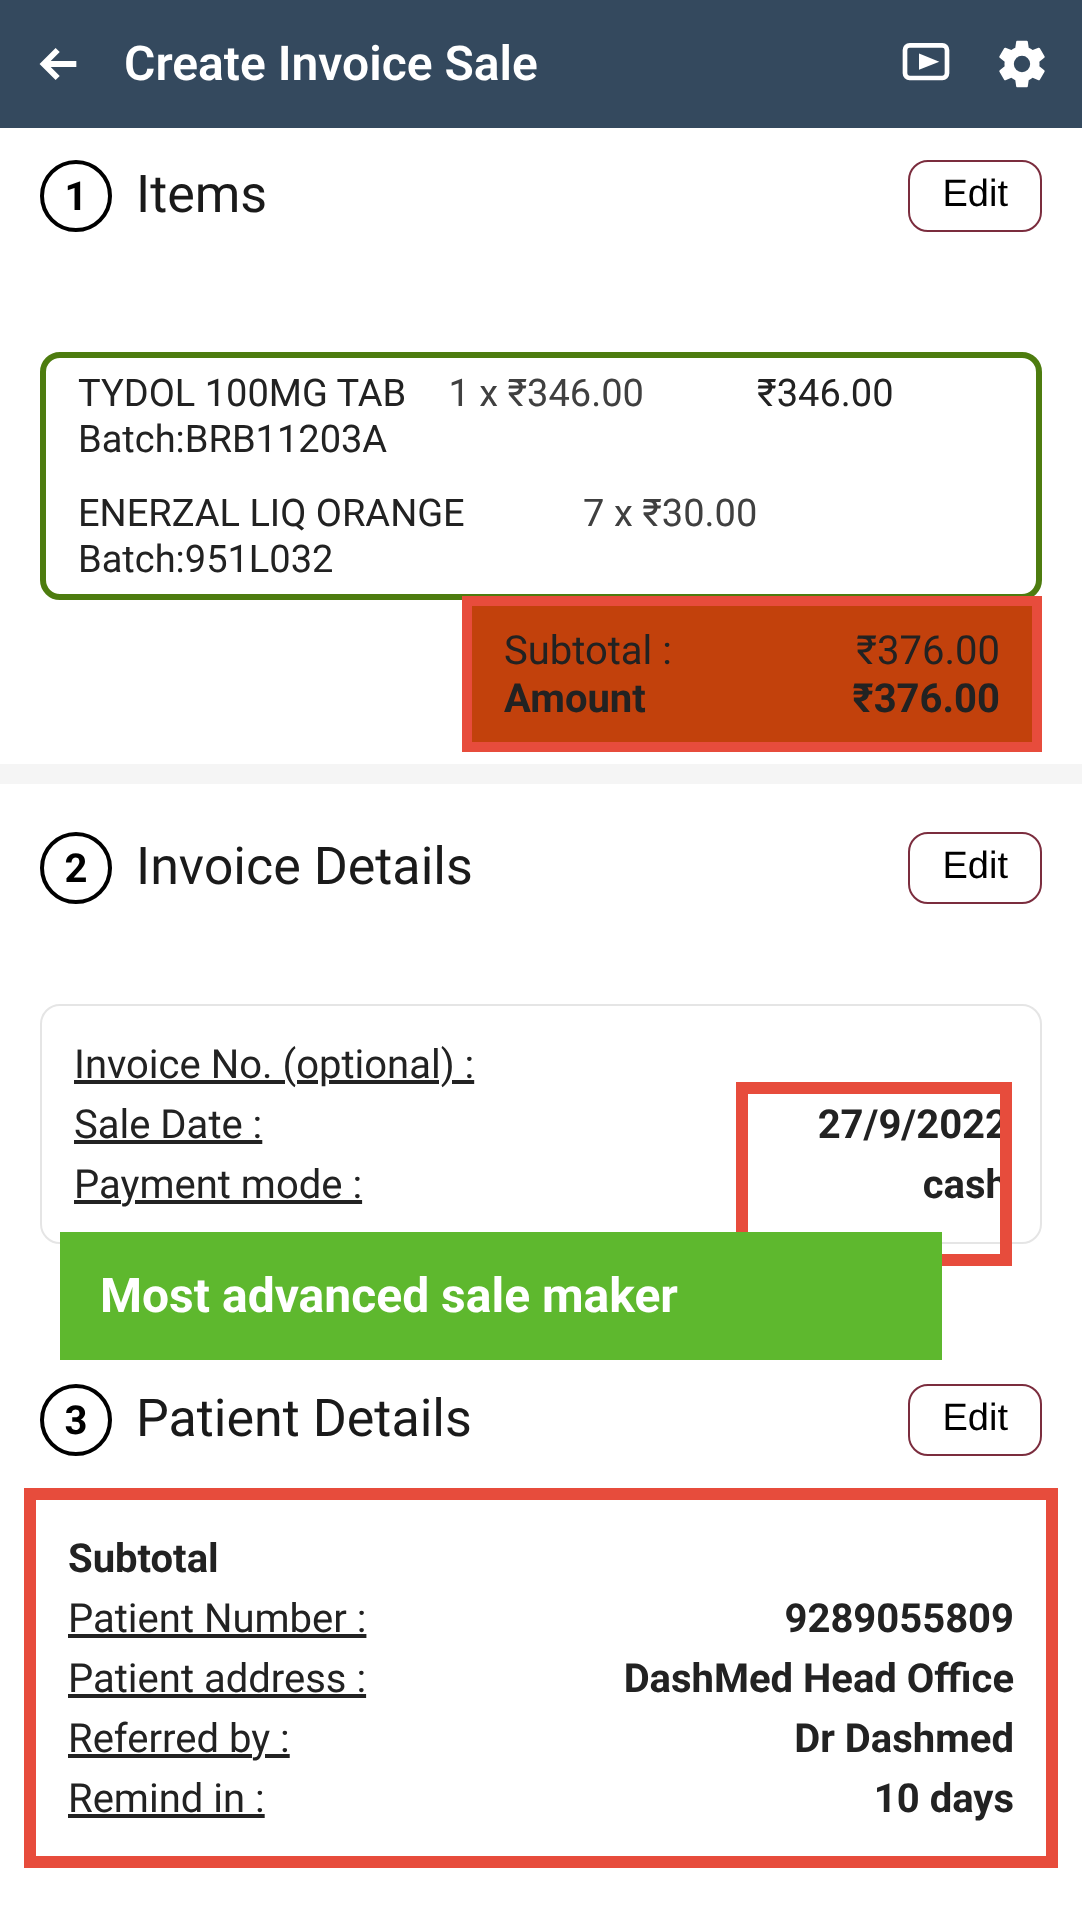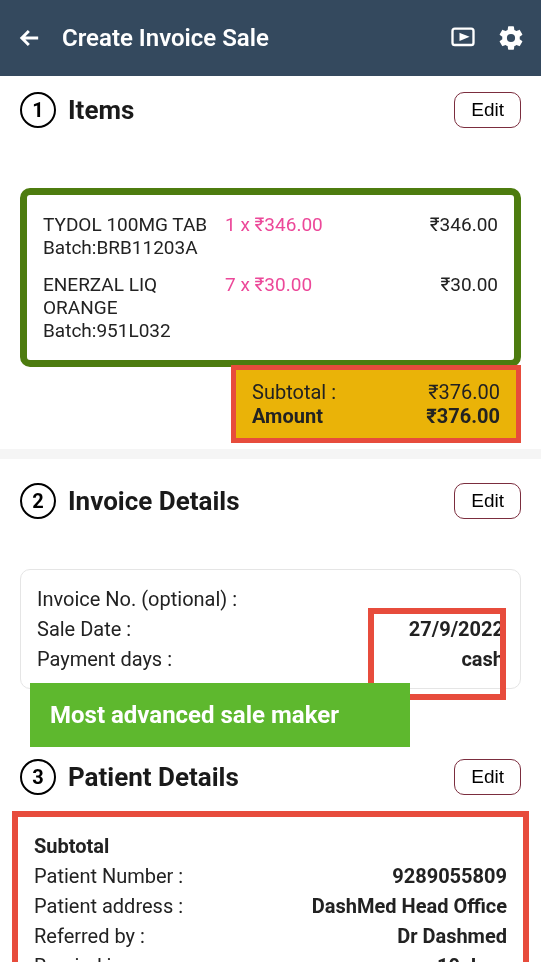--- a/index.html
+++ b/index.html
@@ -6,21 +6,21 @@
   body {
     font-family: -apple-system, BlinkMacSystemFont, 'Segoe UI', Roboto, sans-serif;
     background: #fff;
     width: 541px;
     height: 962px;
     overflow: hidden;
   }
   .header {
     background: #34495e;
     color: #fff;
-    height: 76px;
+    height: 64px;
     display: flex;
     align-items: center;
     padding: 0 16px;
   }
   .back-arrow {
     width: 28px;
     height: 28px;
     cursor: pointer;
   }
   .header-title {
@@ -53,74 +53,73 @@
     border: 2.5px solid #000;
     border-radius: 50%;
     display: flex;
     align-items: center;
     justify-content: center;
     font-weight: 700;
     font-size: 20px;
   }
   .section-title {
     font-size: 26px;
-    font-weight: 700;
+    font-weight: 400;
     margin-left: 12px;
     flex: 1;
     color: #1a1a1a;
   }
   .edit-btn {
     border: 1.5px solid #7b2d3e;
     color: #000000;
     background: #fff;
     border-radius: 10px;
     padding: 6px 16px;
     font-size: 19px;
     font-weight: 500;
     cursor: pointer;
   }
   .card {
-    border: 7px solid #4d7c0f;
+    border: 3px solid #4d7c0f;
     border-radius: 10px;
-    padding: 18px 16px;
+    padding: 6px 16px;
     margin-bottom: 0;
   }
   .item-row {
     display: flex;
     margin-bottom: 14px;
   }
   .item-name {
     flex: 1.2;
     font-size: 19px;
     color: #222;
   }
   .item-batch {
     font-size: 19px;
     color: #222;
   }
   .item-qty {
     flex: 1;
     font-size: 19px;
     text-align: left;
-    color: #ec4899;
+    color: #404040;
   }
   .item-total {
     flex: 0.8;
     font-size: 19px;
-    text-align: right;
     color: #222;
   }
   .subtotal-box {
     border: 5px solid #e74c3c;
     margin-left: auto;
     width: 290px;
     padding: 10px 16px;
     margin-top: -2px;
     position: relative;
-    background: #eab308;
+    background: #c2410c;
   }
   .subtotal-row {
     display: flex;
     justify-content: space-between;
     font-size: 20px;
     color: #222;
   }
   .subtotal-row.bold {
     font-weight: 700;
   }
@@ -137,20 +136,21 @@
   }
   .detail-row {
     display: flex;
     justify-content: space-between;
     font-size: 20px;
     color: #222;
     line-height: 1.5;
   }
   .detail-label {
     flex: 1;
+    text-decoration: underline;
   }
   .detail-value {
     font-weight: 700;
     text-align: right;
   }
   .red-overlay-box {
     position: absolute;
     border: 6px solid #e74c3c;
     right: 14px;
     top: 38px;
@@ -158,21 +158,21 @@
     height: 92px;
     pointer-events: none;
   }
   .green-banner {
     background: #5eb82e;
     color: #fff;
     font-size: 24px;
     font-weight: 700;
     padding: 18px 20px;
     margin: 0 0 0 30px;
-    width: 380px;
+    width: 441px;
     position: relative;
     top: -6px;
   }
   .patient-card {
     border: 6px solid #e74c3c;
     padding: 14px 16px;
     margin: 16px 12px 0 12px;
   }
   .items-wrapper {
     padding: 40px 20px 0 20px;
@@ -214,21 +214,20 @@
       </div>
       <div class="item-qty">1 x ₹346.00</div>
       <div class="item-total">₹346.00</div>
     </div>
     <div class="item-row" style="margin-bottom:0;">
       <div class="item-name">
         <div>ENERZAL LIQ ORANGE</div>
         <div class="item-batch">Batch:951L032</div>
       </div>
       <div class="item-qty">7 x ₹30.00</div>
-      <div class="item-total">₹30.00</div>
     </div>
   </div>
   <div style="display:flex;justify-content:flex-end;">
     <div class="subtotal-box">
       <div class="subtotal-row">
         <span>Subtotal :</span>
         <span>₹376.00</span>
       </div>
       <div class="subtotal-row bold">
         <span>Amount</span>
@@ -252,21 +251,21 @@
   <div class="detail-card">
     <div class="detail-row">
       <span class="detail-label">Invoice No. (optional) :</span>
       <span class="detail-value"></span>
     </div>
     <div class="detail-row">
       <span class="detail-label">Sale Date :</span>
       <span class="detail-value">27/9/2022</span>
     </div>
     <div class="detail-row">
-      <span class="detail-label">Payment days :</span>
+      <span class="detail-label">Payment mode :</span>
       <span class="detail-value">cash</span>
     </div>
     <div class="red-overlay-box"></div>
   </div>
 </div>
 
 <div class="green-banner">Most advanced sale maker</div>
 
 <div class="section" style="padding-top:6px;">
   <div class="section-header" style="margin-bottom:10px;">

